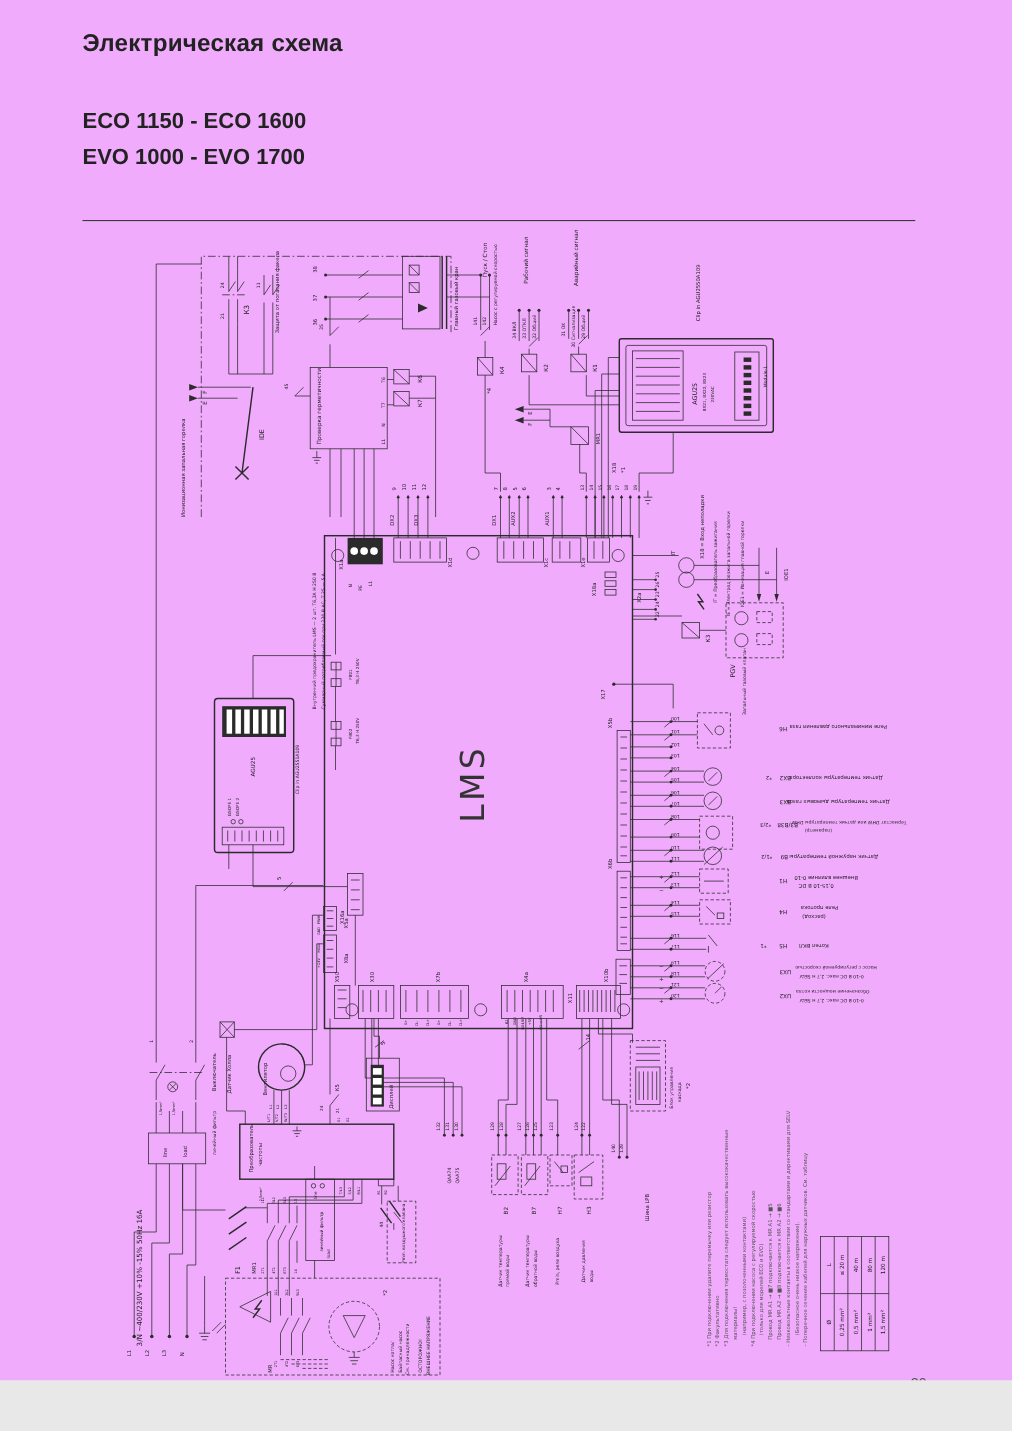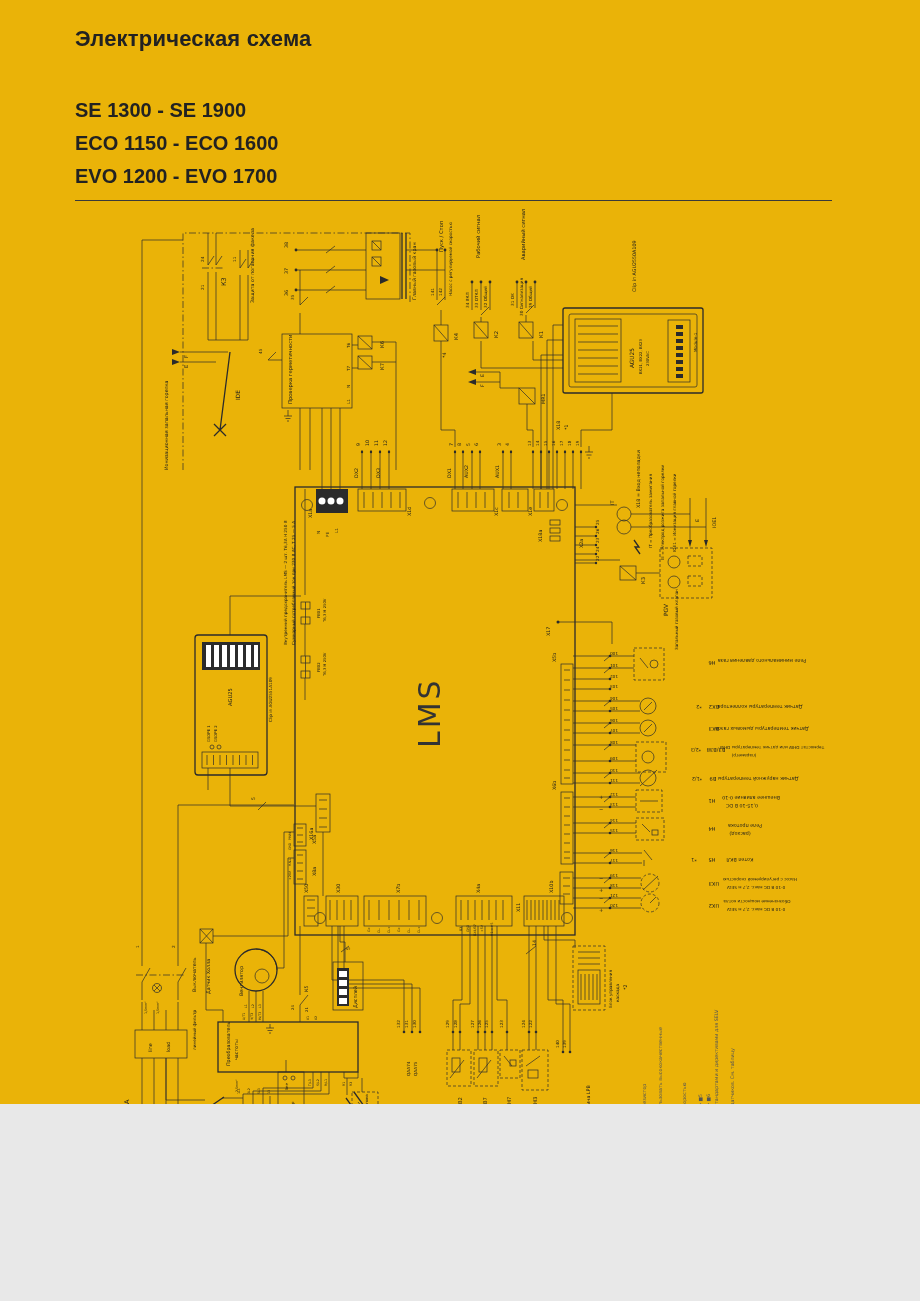--- a/index.html
+++ b/index.html
@@ -1,16 +1,16 @@
 <!DOCTYPE html>
 <html><head>
 <meta charset="utf-8">
 <style>
   html,body{margin:0;padding:0;background:#e8e8e8}
-  .page{position:relative;width:920px;height:1104px;background:#eab308;margin:0 auto;overflow:hidden;font-family:"Liberation Sans",sans-serif}
+  .page{position:relative;width:920px;height:1255px;background:#f0abfc;margin:0 auto;overflow:hidden;font-family:"Liberation Sans",sans-serif}
   .doc-header{position:absolute;left:75px;top:26px;width:760px}
   .doc-header h1{margin:0;font-size:22px;font-weight:bold;color:#222;letter-spacing:.2px}
   .models{margin-top:42px}
   .models div{font-size:20px;font-weight:bold;color:#222;line-height:33px}
   .rule{position:absolute;left:75px;top:200px;width:757px;border:none;border-top:1.5px solid #3a3a3a;margin:0}
   .pageno{position:absolute;left:828px;top:1250px;font-size:13px;color:#555}
   svg{position:absolute;left:0;top:0}
   svg text{fill:#1c1c1c;font-family:"DejaVu Sans",sans-serif}
   .w{fill:none;stroke:#2b2b2b;stroke-width:.7}
   .w2{fill:none;stroke:#2b2b2b;stroke-width:1.3}
@@ -24,23 +24,22 @@
   .mid{text-anchor:middle}
 </style>
 </head>
 <body>
 
 <div class="page">
 
   <div class="doc-header">
     <h1>Электрическая схема</h1>
     <div class="models">
-      <div>SE 1300 - SE 1900</div>
       <div>ECO 1150 - ECO 1600</div>
-      <div>EVO 1200 - EVO 1700</div>
+      <div>EVO 1000 - EVO 1700</div>
     </div>
   </div>
   <hr class="rule">
 
   <svg width="920" height="1301" viewBox="0 0 920 1301">
 
     <g>
       <path class="w dd" d="M183,470 V233 H410 V302"></path>
       <path class="w dd" d="M202,268 H224 M136,975 H184"></path>
     </g>

